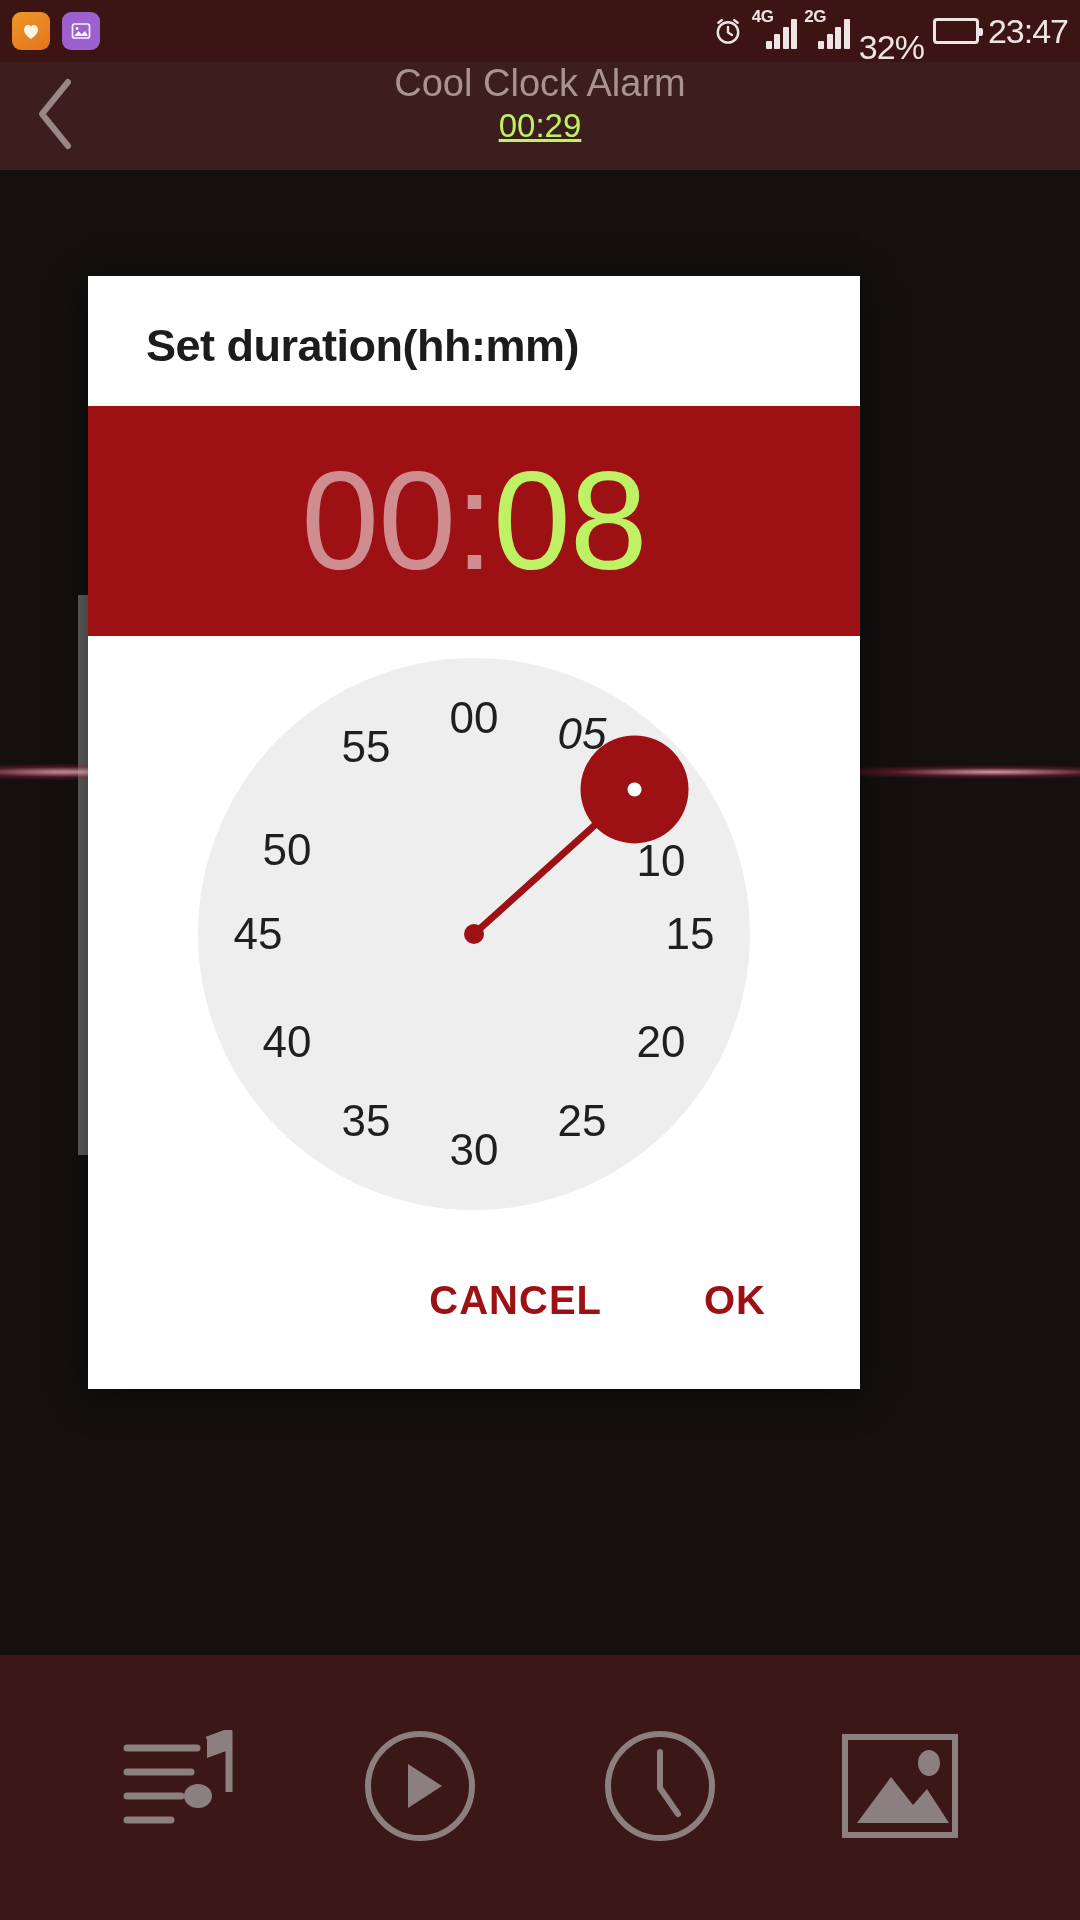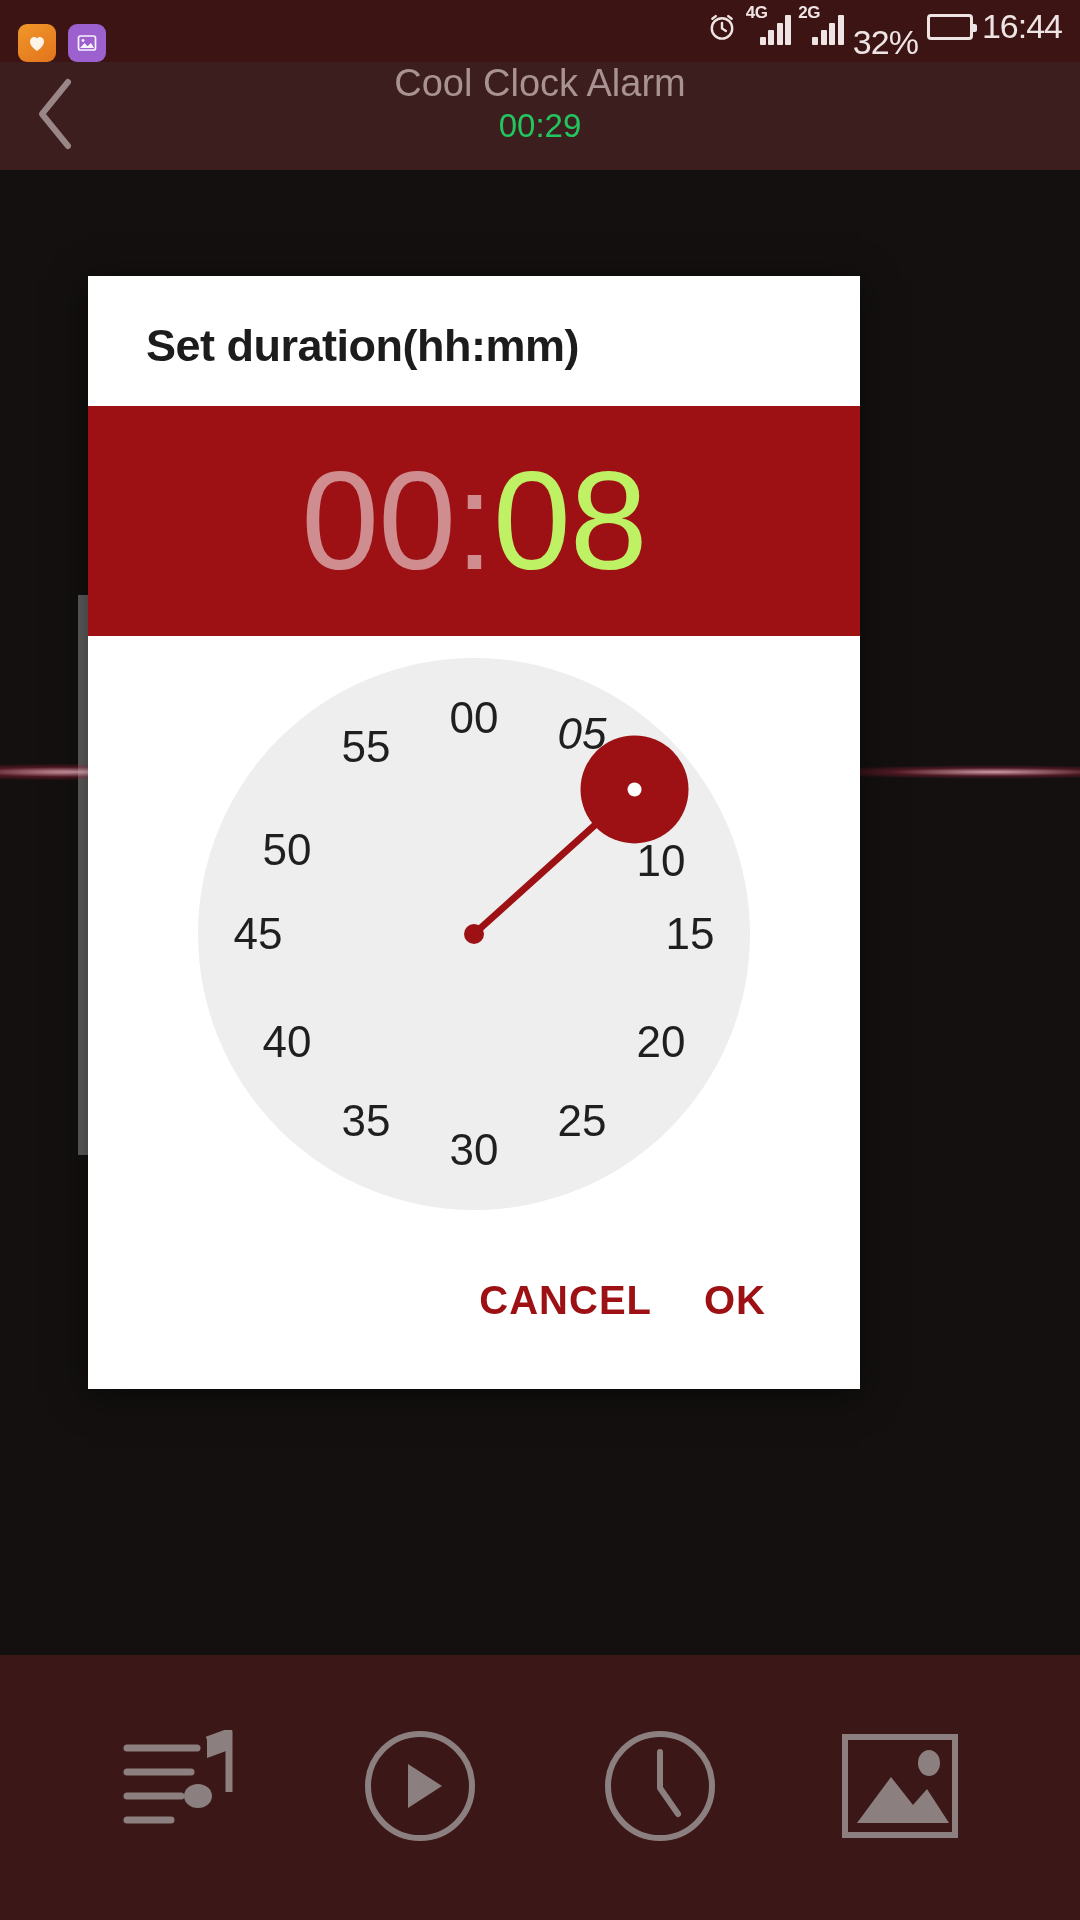--- a/index.html
+++ b/index.html
@@ -51,22 +51,22 @@
   .bg-sidebar-strip.left  { left: 78px; }
   .bg-sidebar-strip.right { left: 790px; }
 
   
   #status-bar {
     position: absolute;
     top: 0; left: 0; right: 0;
     height: 62px;
     background: #3d1414;
     display: flex;
-    align-items: flex-end;
-    padding: 0 18px;
+    align-items: center;
+    padding: 0 12px;
     box-sizing: border-box;
   }
   .statusbar-left { display: flex; align-items: center; gap: 12px; }
   .statusbar-right {
     margin-left: auto;
     display: flex;
     align-items: center;
     gap: 9px;
     color: #efe4e4;
   }
@@ -134,22 +134,23 @@
     text-align: center;
     pointer-events: none;
   }
   .title-text {
     font-size: 38px;
     color: #a89292;
     line-height: 1.15;
   }
   .title-sub {
     font-size: 33px;
-    color: #22c55e;
+    color: #bef264;
     line-height: 1.2;
+    text-decoration: underline;
   }
 
   
   #dialog {
     position: absolute;
     left: 88px;
     top: 276px;
     width: 772px;
     background: #ffffff;
     box-shadow: 0 6px 34px rgba(0,0,0,.55);
@@ -206,21 +207,21 @@
     white-space: nowrap;
   }
   #clock-svg { position: absolute; left: 0; top: 0; width: 552px; height: 552px; }
 
   
   #dialog-actions {
     background: #fff;
     display: flex;
     justify-content: flex-end;
     align-items: center;
-    gap: 40px;
+    gap: 90px;
     padding: 12px 88px 56px 0;
   }
   .action-button {
     font-size: 40px;
     font-weight: bold;
     color: #9d1115;
     letter-spacing: 1px;
     background: none;
     border: none;
     padding: 10px 6px;
@@ -298,21 +299,21 @@
       <span class="sig-bars">
           <i></i>
           <i></i>
           <i></i>
           <i></i>
         </span>
     </span>
 
     <span class="battery-pct">32%</span>
     <span class="battery-icon"><span class="battery-fill"></span></span>
-    <span class="clock-time">16:44</span>
+    <span class="clock-time">23:47</span>
   </div>
 </div>
 
 <div id="title-bar">
   <div id="back-button">
     <span>
       <svg width="54" height="80" viewBox="0 0 54 80">
         <path d="M40 8L14 40l26 32" fill="none" stroke="#9a8686" stroke-width="6" stroke-linecap="round" stroke-linejoin="round"></path>
       </svg>
     </span>

